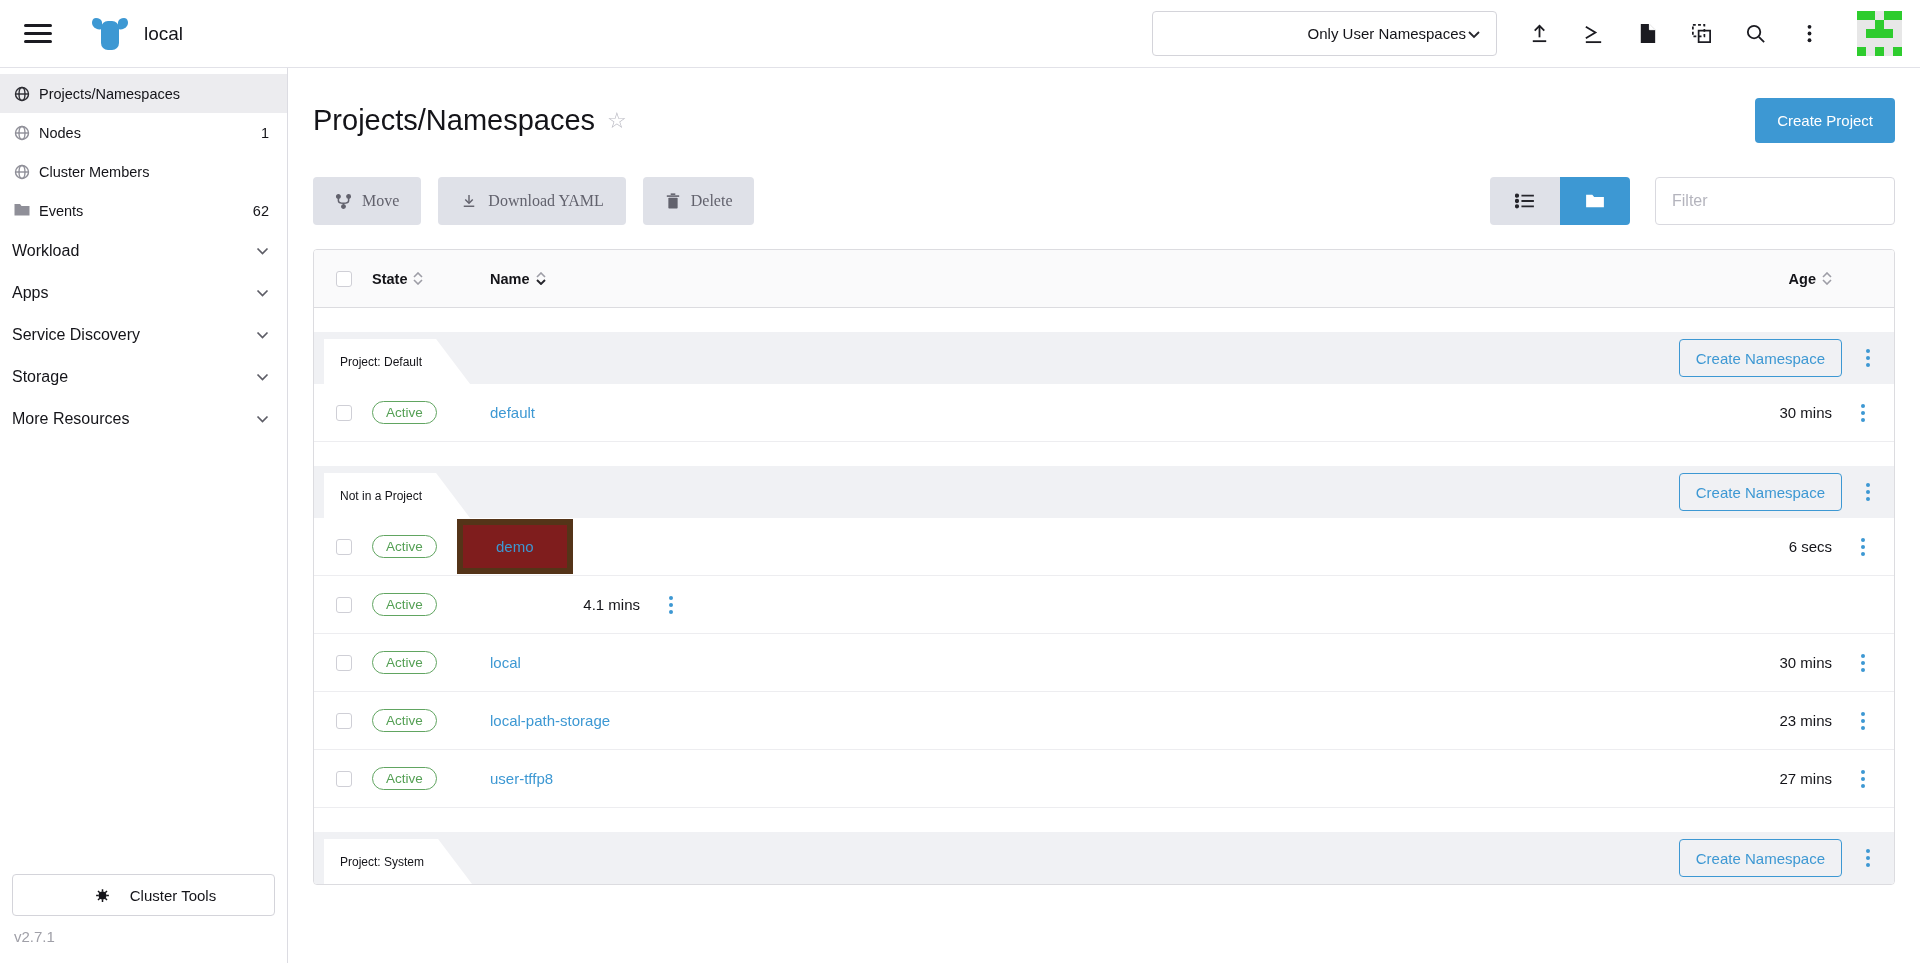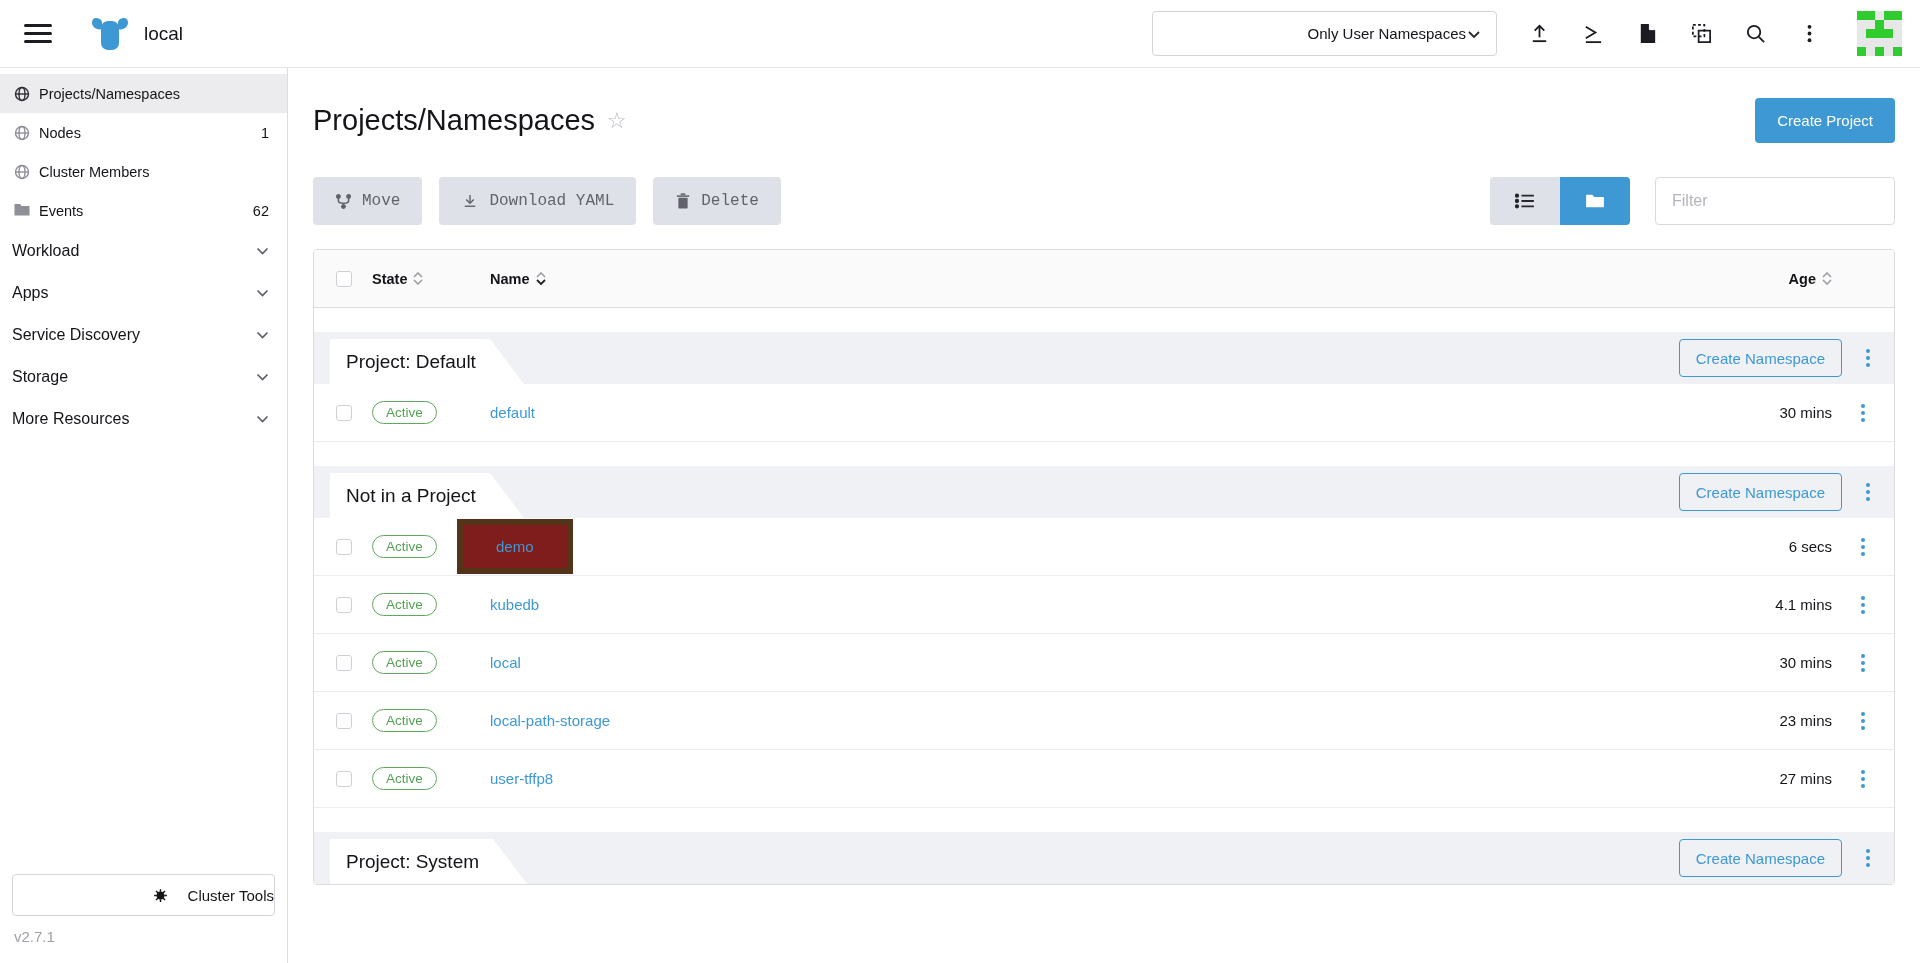--- a/index.html
+++ b/index.html
@@ -27,34 +27,34 @@
     padding:12px 18px 12px 12px; font-size:16px; cursor:pointer; }
   .side-section .chev { color:#5d5d66; }
   .nav-item { display:flex; align-items:center; gap:9px; padding:0 18px 0 14px; height:39px;
     font-size:14.5px; cursor:pointer; }
   .nav-item.active { background:#ececef; }
   .nav-item .nicon { width:16px; height:16px; display:flex; color:#8f8f98; }
   .nav-item.active .nicon { color:#2b2b31; }
   .nav-item .count { margin-left:auto; font-size:14.5px; }
   .side-bottom { margin-top:auto; padding:0 12px 8px 12px; }
   .cluster-tools-btn { width:100%; height:42px; border:1px solid #d4d4da; border-radius:4px; background:#fff;
-    display:flex; align-items:center; justify-content:flex-end; gap:20px; font-size:15px; cursor:pointer; color:#141419;padding-left:24px; }
+    display:flex; align-items:center; justify-content:center; gap:20px; font-size:15px; cursor:pointer; color:#141419;padding-left:24px; }
   .version { padding:12px 2px 10px 2px; color:#a0a0a8; font-size:15px; }
 
   
   .main { margin-left:288px; padding:98px 25px 0 25px; }
   .title-row { display:flex; align-items:center; }
   .page-title { font-size:29px; font-weight:400; }
   .fav-star { font-size:22px; color:#b9b9c2; margin-left:12px; cursor:pointer; }
   .btn-primary { margin-left:auto; background:var(--accent); color:#fff; border:none; border-radius:4px;
     height:45px; padding:0 22px; font-size:15px; cursor:pointer; font-family:inherit; }
 
   .toolbar { display:flex; align-items:center; margin-top:34px; }
   .btn-muted { background:#dfe1e8; color:#62626d; border:none; border-radius:4px; height:48px;
-    padding:0 22px; font-size:16px; display:flex; align-items:center; gap:10px; cursor:pointer; font-family:Liberation Mono, monospace; }
+    padding:0 22px; font-size:16px; display:flex; align-items:center; gap:10px; cursor:pointer; font-family:Liberation Serif, serif; }
   .btn-muted + .btn-muted { margin-left:17px; }
   .toolbar-right { margin-left:auto; display:flex; align-items:center; gap:25px; }
   .view-toggle { display:flex; border-radius:4px; overflow:hidden; height:48px; }
   .vt-seg { width:70px; display:flex; align-items:center; justify-content:center; cursor:pointer; }
   .vt-list { background:#dfe1e8; color:#26262c; }
   .vt-flat { background:var(--accent); color:#fff; }
   .filter-input { width:240px; height:48px; border:1px solid #d9d9df; border-radius:4px; padding:0 16px;
     font-size:16px; font-family:inherit; color:#b91c1c; }
   .filter-input::placeholder { color:#b4b4bd; }
 
@@ -67,22 +67,22 @@
   .cell-name { flex:1; display:flex; align-items:center; }
   .cell-age { width:150px; display:flex; align-items:center; justify-content:flex-end; }
   .cell-menu { width:62px; display:flex; align-items:center; justify-content:center; }
   .th { font-size:14.5px; font-weight:700; display:flex; align-items:center; gap:6px; cursor:pointer; }
   .sort { display:flex; flex-direction:column; gap:1px; color:#9d9da6; }
   .checkbox { width:16px; height:16px; border:1px solid #cfcfd6; border-radius:3px; background:#fff; cursor:pointer; }
 
   .group { margin-top:24px; }
   .group-band { height:52px; background:#f0f1f4; position:relative; display:flex; align-items:center;
     justify-content:flex-end; padding-right:16px; gap:16px; }
-  .group-tab { position:absolute; left:16px; top:7px; bottom:0; background:#fff; display:flex; align-items:center;
-    padding:0 48px 0 16px; clip-path:polygon(0 0, calc(100% - 34px) 0, 100% 100%, 0 100%); font-size:19px; }
+  .group-tab { position:absolute; left:10px; top:7px; bottom:0; background:#fff; display:flex; align-items:center;
+    padding:0 48px 0 16px; clip-path:polygon(0 0, calc(100% - 34px) 0, 100% 100%, 0 100%); font-size:12px; }
   .btn-outline { background:transparent; border:1px solid var(--accent); color:var(--accent); border-radius:4px;
     height:38px; padding:0 16px; font-size:15px; cursor:pointer; font-family:inherit; }
   .kebab { width:20px; height:22px; position:relative; cursor:pointer; display:inline-block; }
   .kebab::before { content:""; position:absolute; left:8px; top:2px; width:4px; height:4px; border-radius:50%;
     background:var(--accent); box-shadow:0 7px 0 var(--accent), 0 14px 0 var(--accent); }
 
   .row { display:flex; align-items:center; height:58px; border-bottom:1px solid #ededf0; background:#fff; }
   .group:last-child .row:last-child { border-bottom:none; }
   .badge-active { border:1px solid #61a561; color:var(--green); border-radius:20px; padding:3px 13px; font-size:13.5px; }
   .ns-link { color:var(--accent); font-size:15px; text-decoration:none; cursor:pointer; }
@@ -453,23 +453,20 @@
               </div>
   </div>
 
   <div class="row">
     <div class="cell-check">
                 <span class="checkbox"></span>
               </div>
     <div class="cell-state">
                 <span class="badge-active">Active</span>
               </div>
-    <div class="cell-name">
-                <span class="name-wrap"><a class="ns-link">kubedb</a></span>
-              </div>
     <div class="cell-age">
                 <span class="age-text">4.1 mins</span>
               </div>
     <div class="cell-menu">
                 <span class="kebab"></span>
               </div>
   </div>
 
   <div class="row">
     <div class="cell-check">

